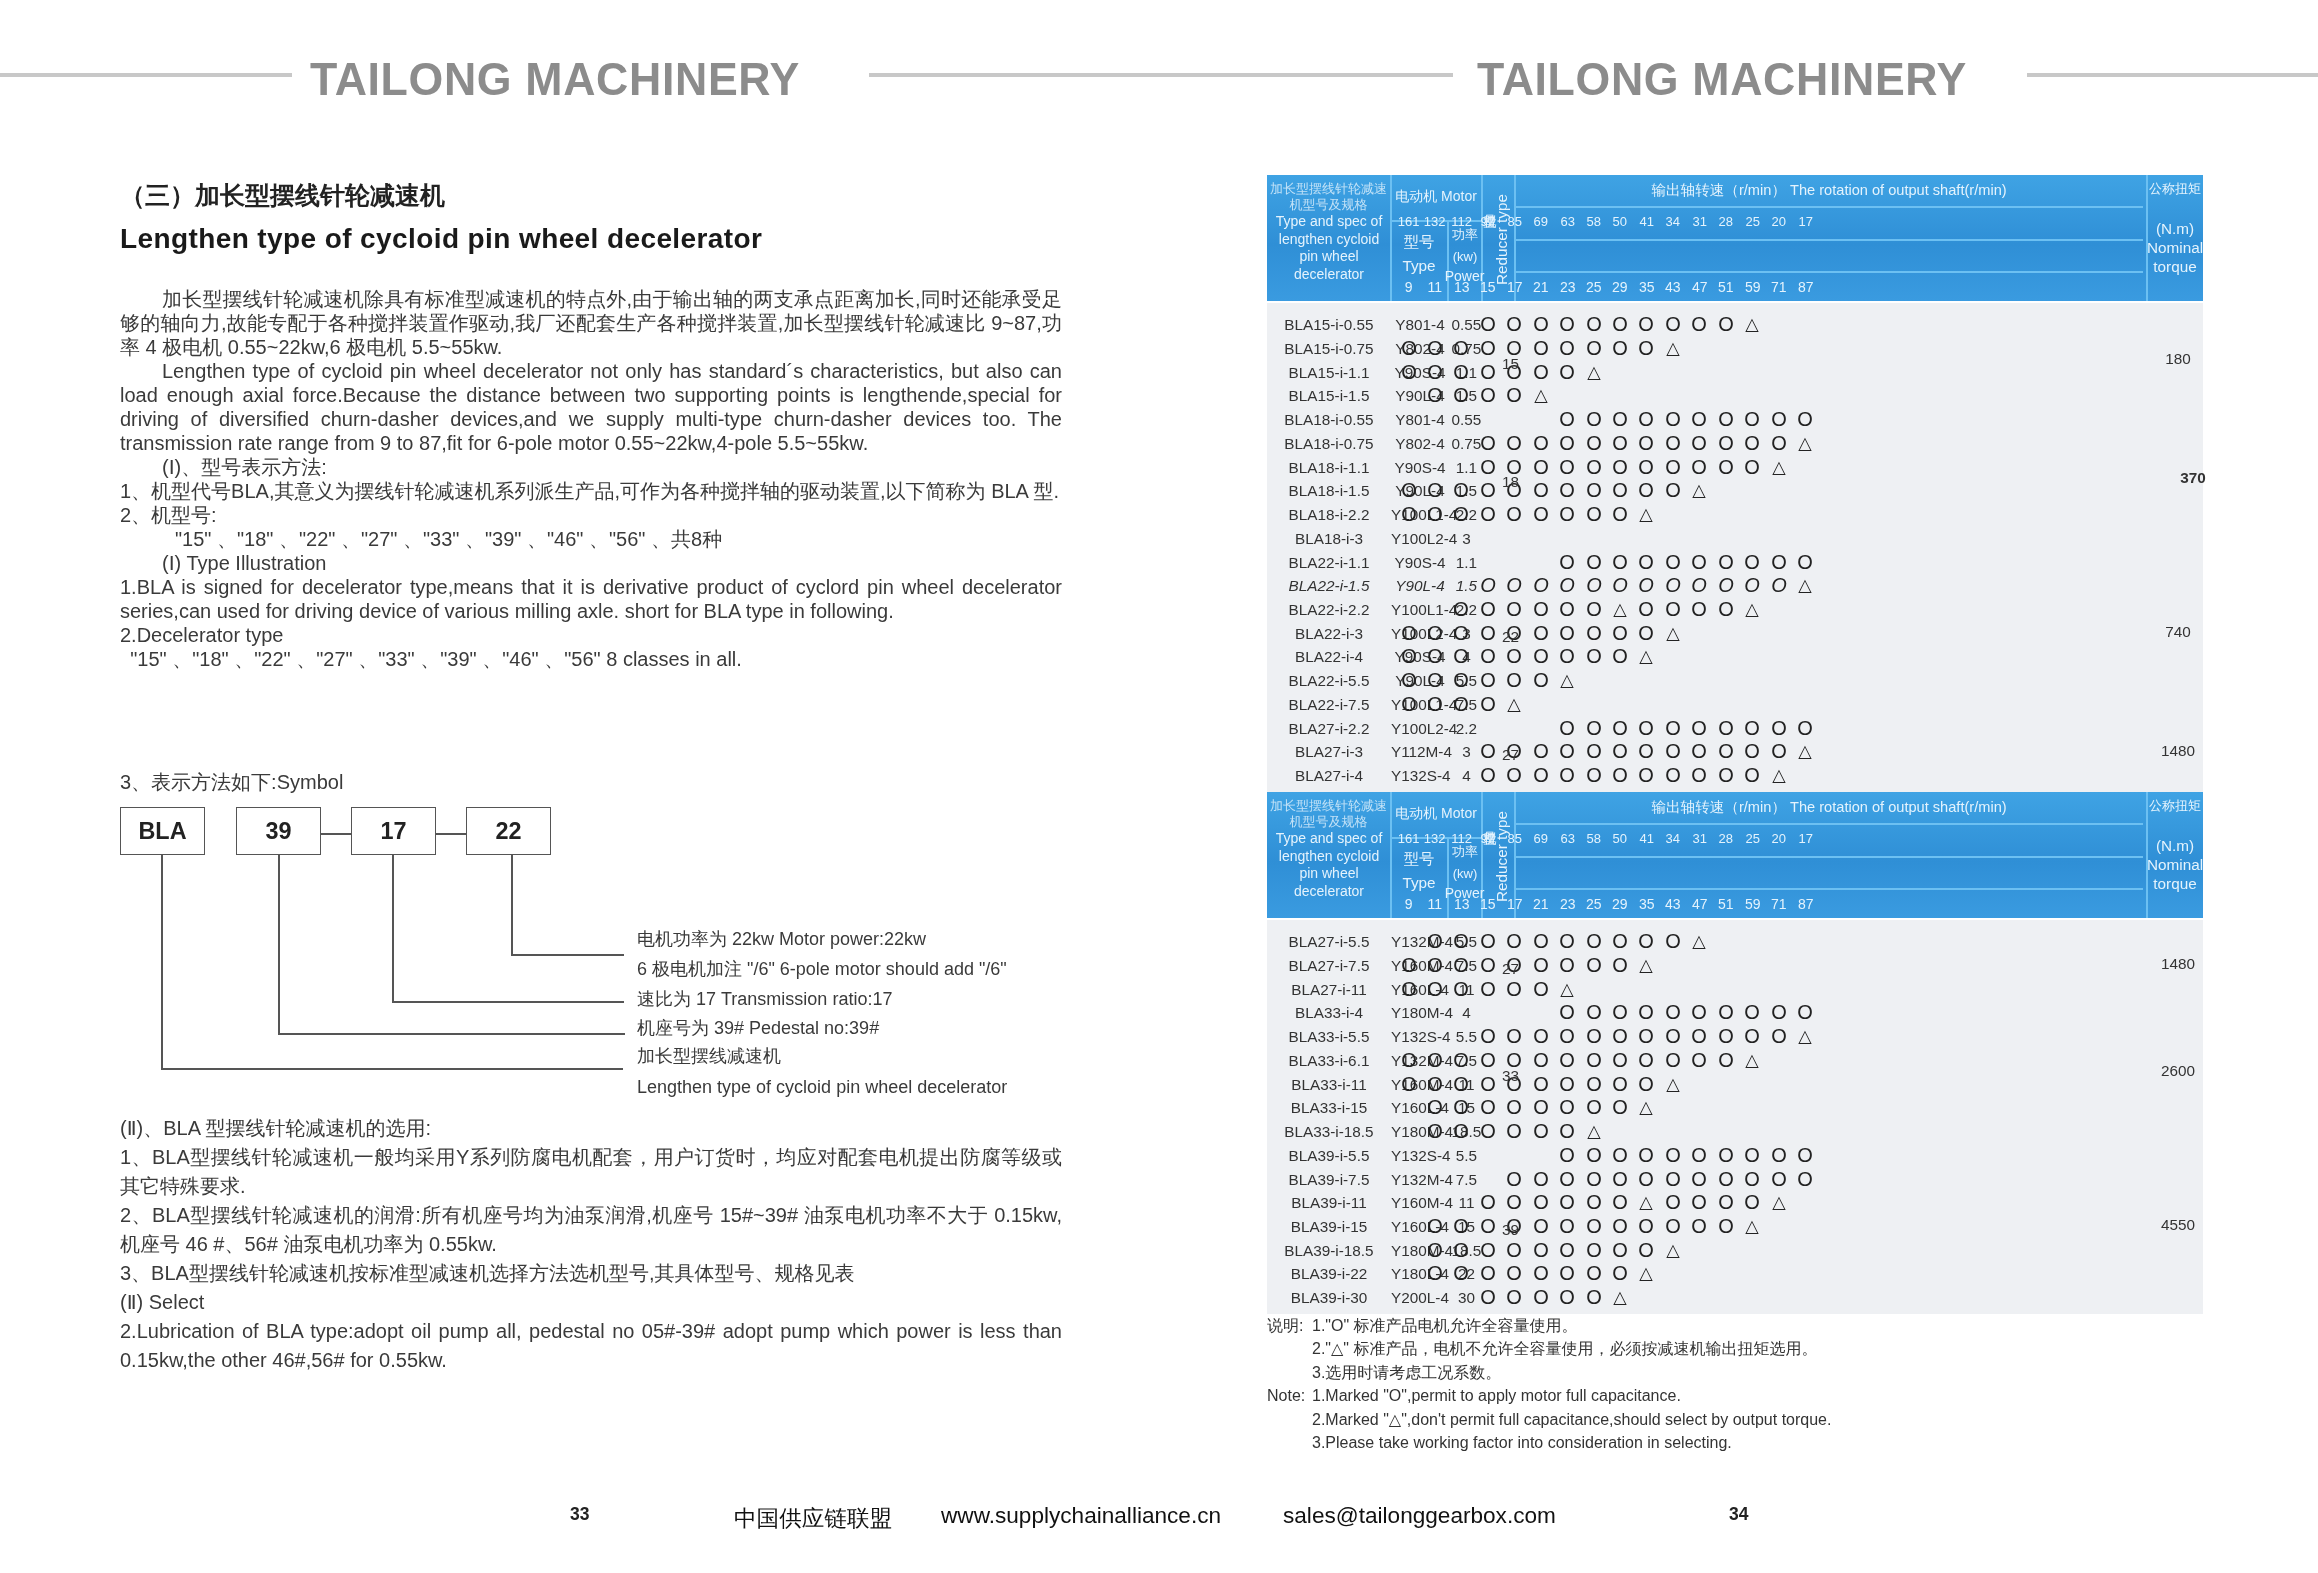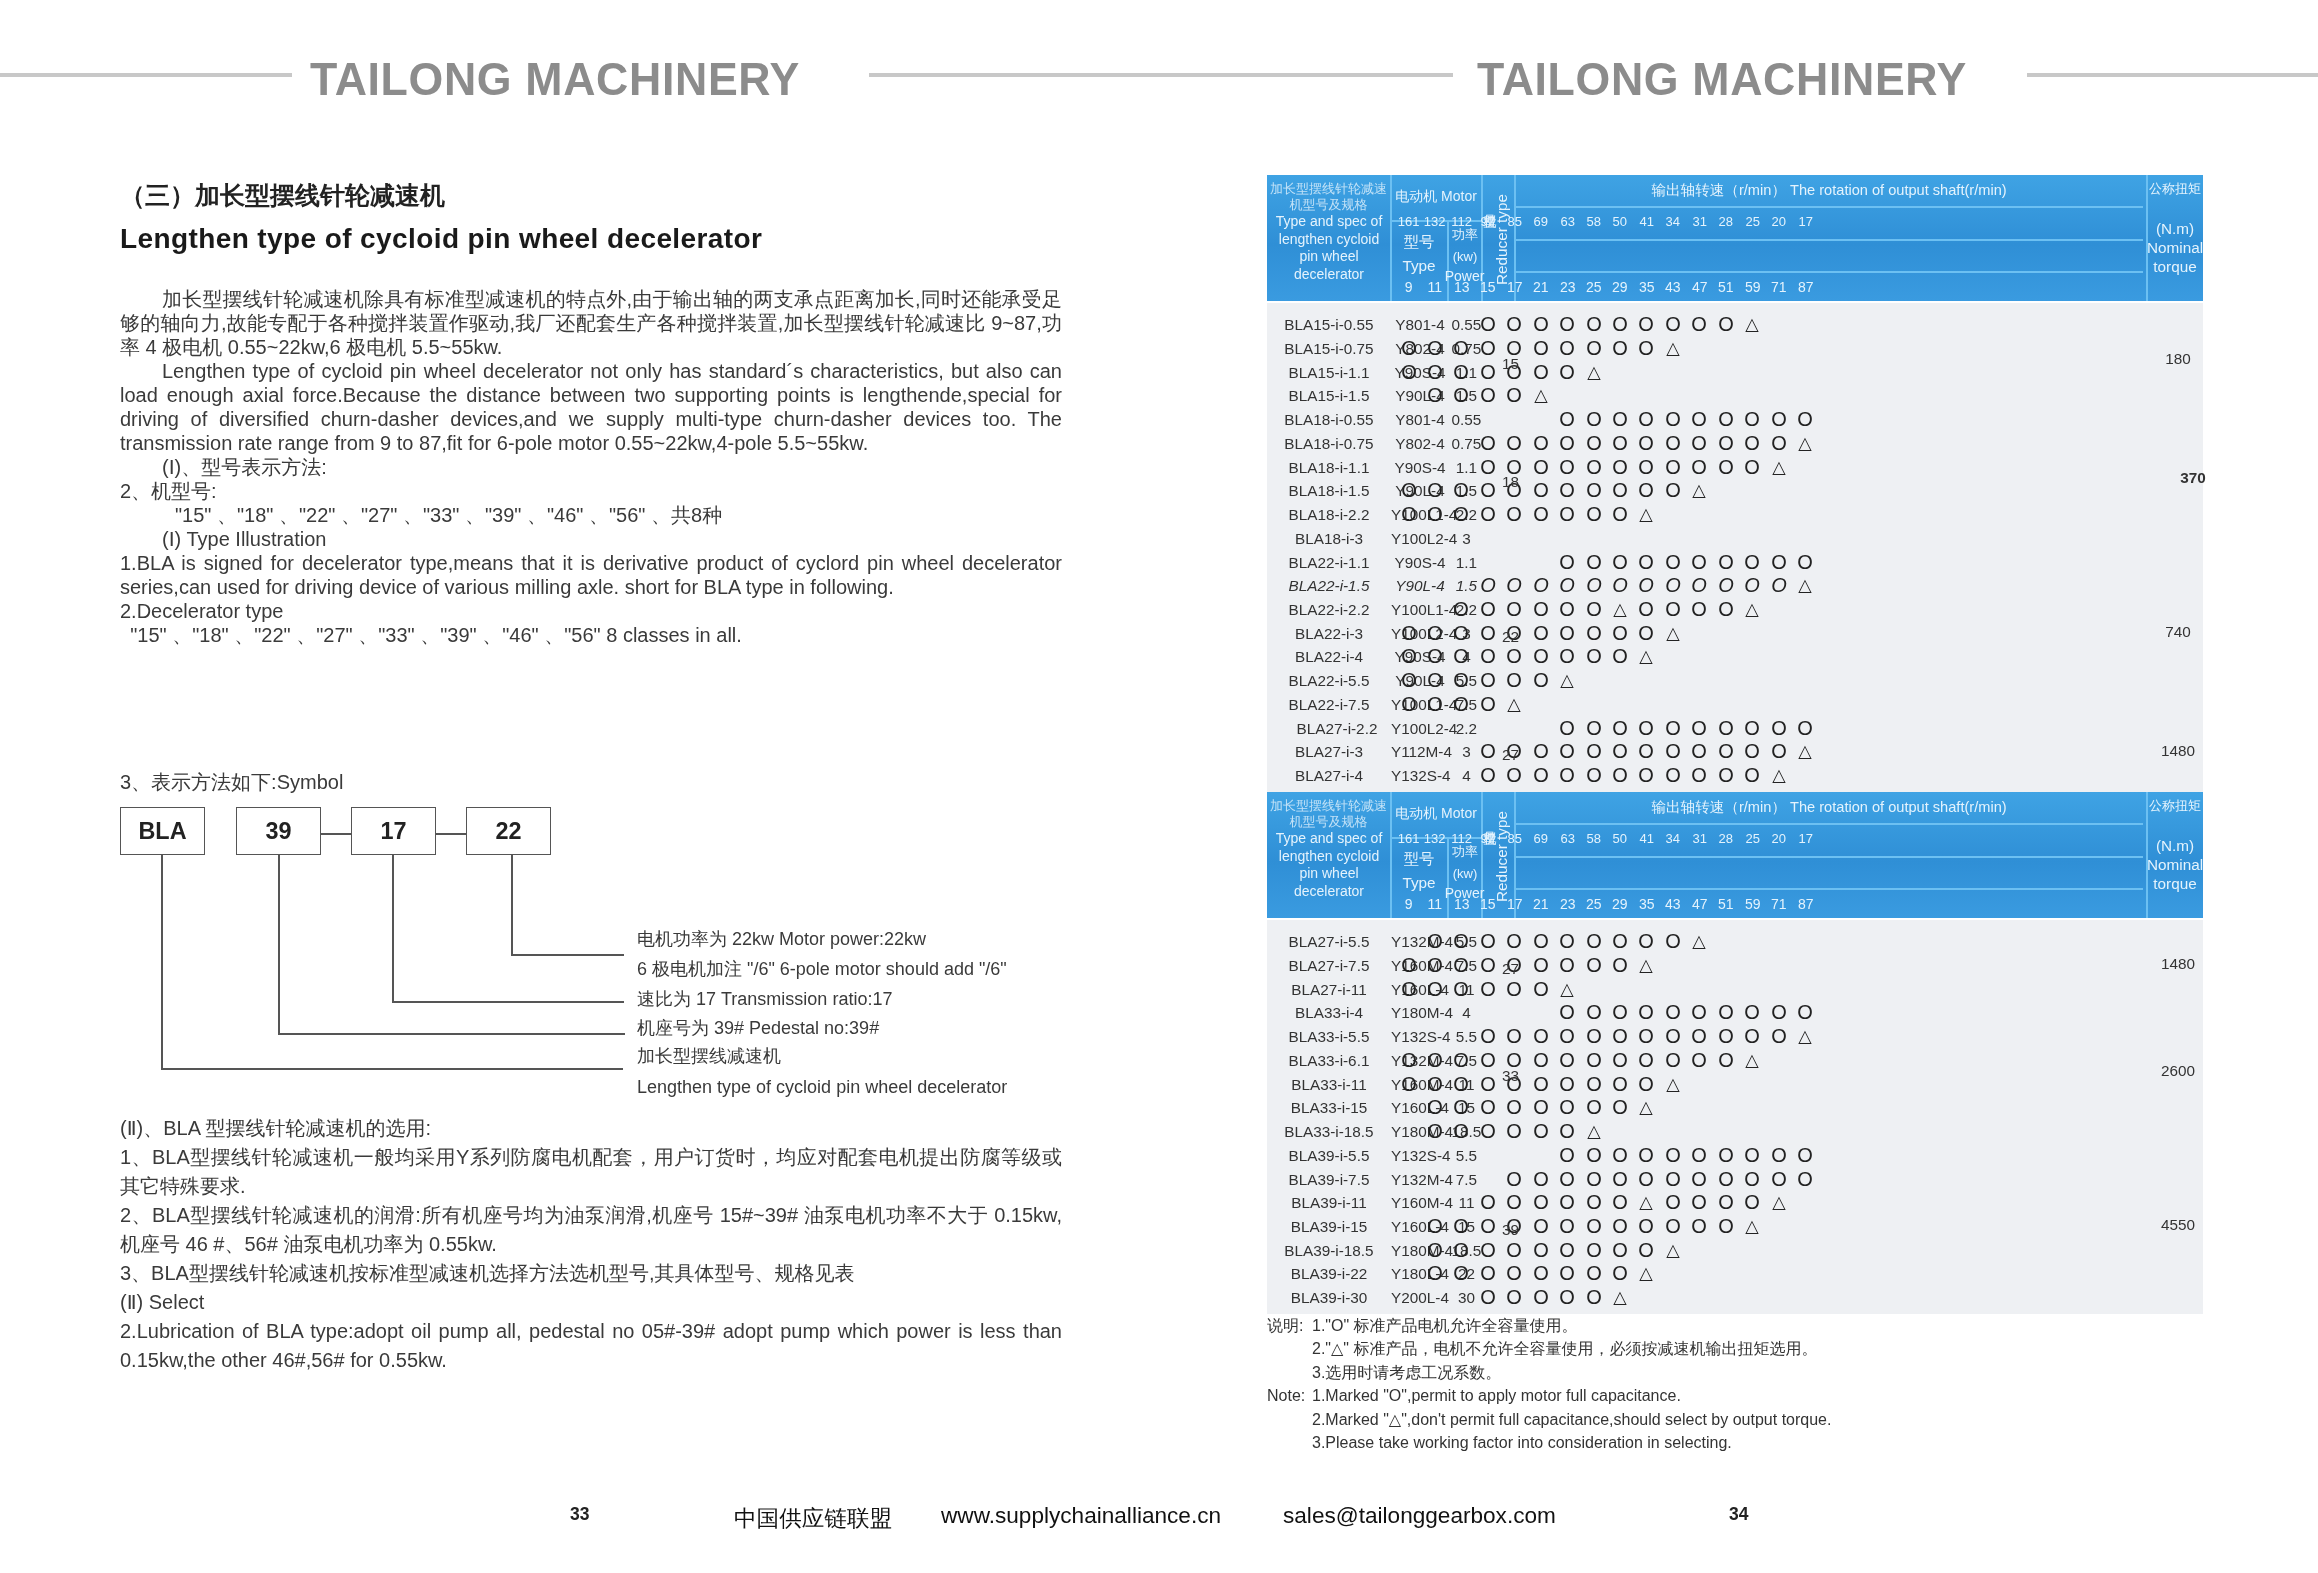--- a/index.html
+++ b/index.html
@@ -54,20 +54,21 @@
 <div class="brand" style="left:1477px;">TAILONG MACHINERY</div>
 <div class="brand-line" style="left:2027px; width:292px;"></div>
 
 <div class="left title-cn">（三）加长型摆线针轮减速机</div>
 <div class="left title-en">Lengthen type of cycloid pin wheel decelerator</div>
 
 <div class="left para" style="top:287px;">
   <p class="indent">加长型摆线针轮减速机除具有标准型减速机的特点外,由于输出轴的两支承点距离加长,同时还能承受足够的轴向力,故能专配于各种搅拌装置作驱动,我厂还配套生产各种搅拌装置,加长型摆线针轮减速比 9~87,功率 4 极电机 0.55~22kw,6 极电机 5.5~55kw.</p>
   <p class="indent">Lengthen type of cycloid pin wheel decelerator not only has standard´s characteristics, but also can load enough axial force.Because the distance between two supporting points is lengthende,special for driving of diversified churn-dasher devices,and we supply multi-type churn-dasher devices too. The transmission rate range from 9 to 87,fit for 6-pole motor 0.55~22kw,4-pole 5.5~55kw.</p>
   <p class="ind2">(Ⅰ)、型号表示方法:</p>
+  <p>1、机型代号BLA,其意义为摆线针轮减速机系列派生产品,可作为各种搅拌轴的驱动装置,以下简称为 BLA 型.</p>
   <p>2、机型号:</p>
   <p style="padding-left:55px;">"15" 、"18" 、"22" 、"27" 、"33" 、"39" 、"46" 、"56" 、共8种</p>
   <p class="ind2">(Ⅰ) Type Illustration</p>
   <p>1.BLA is signed for decelerator type,means that it is derivative product of cyclord pin wheel decelerator series,can used for driving device of various milling axle. short for BLA type in following.</p>
   <p>2.Decelerator type</p>
   <p style="padding-left:10.2px;">"15" 、"18" 、"22" 、"27" 、"33" 、"39" 、"46" 、"56" 8 classes in all.</p>
 </div>
 
 <div class="left para" style="top:770px;">3、表示方法如下:Symbol</div>
 
@@ -410,21 +411,21 @@
         <div class="cell" style="left:183px; width:33px;">7.5</div>
         <div class="mk" style="left:129px;">O</div>
         <div class="mk" style="left:155px;">O</div>
         <div class="mk" style="left:181px;">O</div>
         <div class="mk" style="left:208px;">O</div>
         <div class="mk" style="left:234px;font-size:17.5px;">△</div>
       </div>
       <div class="grp" style="left:229px; top:325px;">22</div>
       <div class="grp" style="left:889px; width:44px; top:320px;">740</div>
       <div class="row" style="top:414px;">
-        <div class="cell" style="left:0; width:124px;padding-left:8px;">BLA27-i-2.2</div>
+        <div class="cell" style="left:0; width:124px;">BLA27-i-2.2</div>
         <div class="cell" style="left:124px; width:58px;">Y100L2-4</div>
         <div class="cell" style="left:183px; width:33px;">2.2</div>
         <div class="mk" style="left:287px;">O</div>
         <div class="mk" style="left:314px;">O</div>
         <div class="mk" style="left:340px;">O</div>
         <div class="mk" style="left:366px;">O</div>
         <div class="mk" style="left:393px;">O</div>
         <div class="mk" style="left:419px;">O</div>
         <div class="mk" style="left:446px;">O</div>
         <div class="mk" style="left:472px;">O</div>

